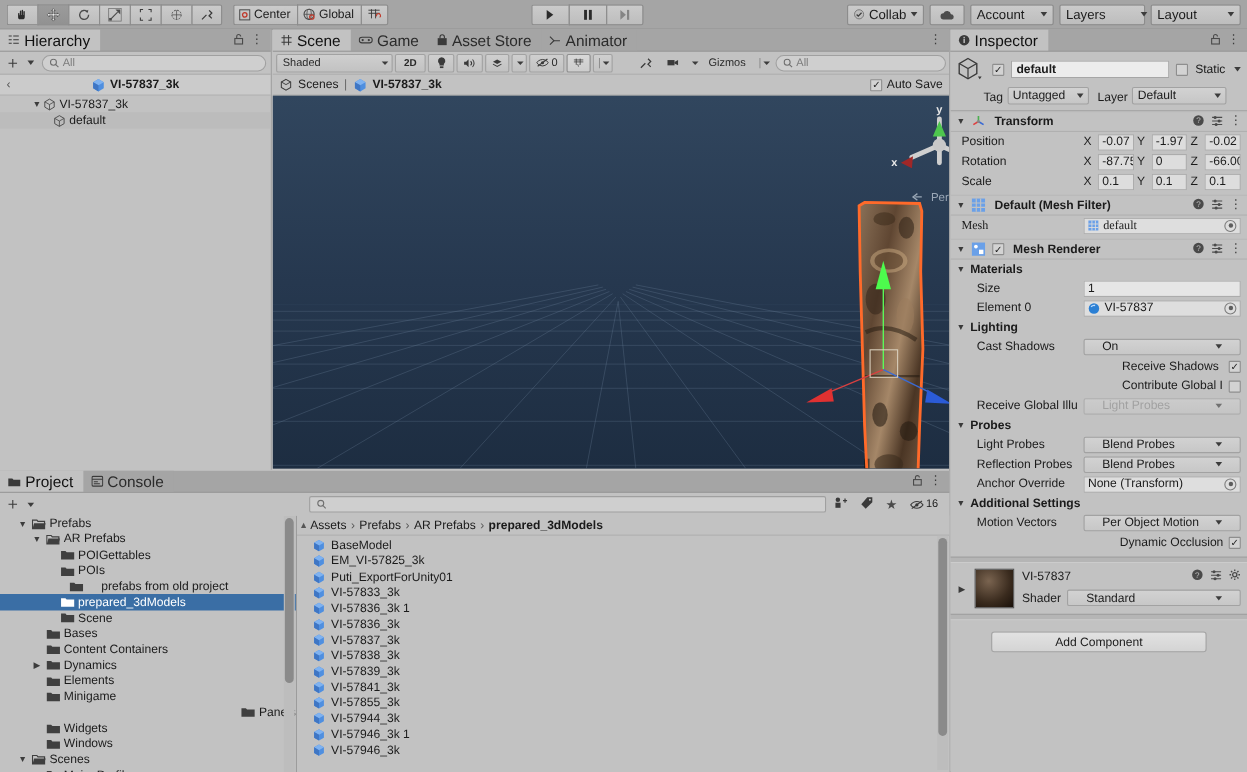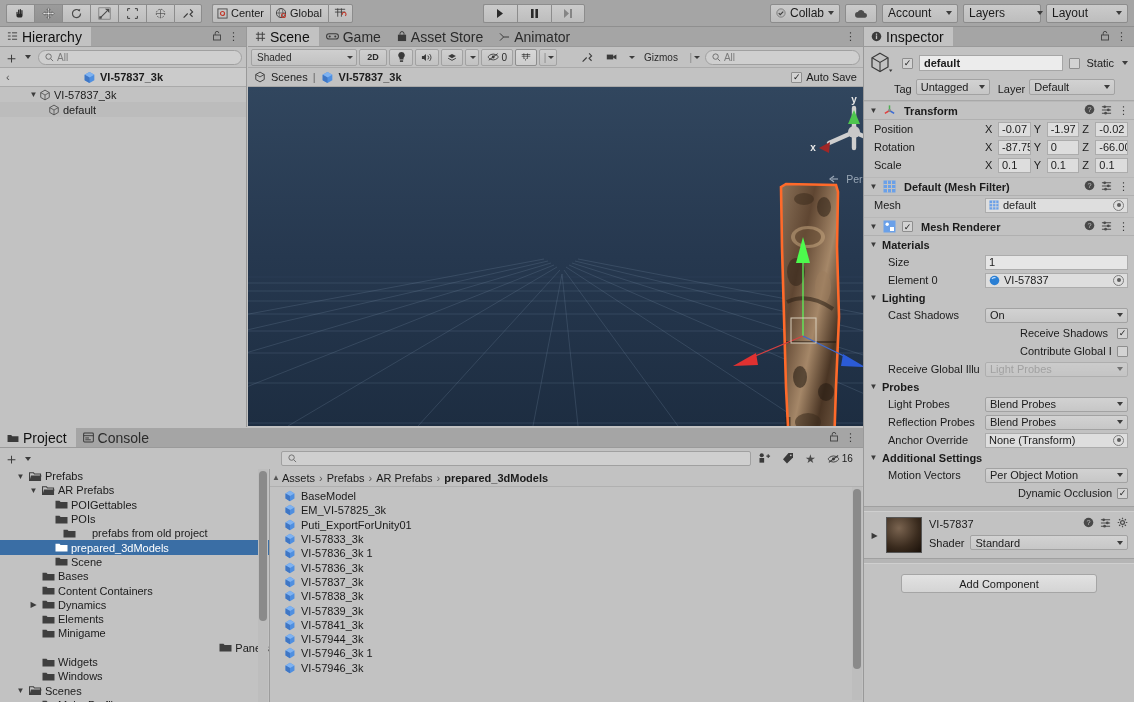--- a/index.html
+++ b/index.html
@@ -182,21 +182,21 @@
   .objfield {
     flex: 1; height: 15px; background: #dedede; border: 1px solid #acacac;
     font-size: 11px; padding: 0 3px; display: flex; align-items: center; gap: 4px;
   }
   .objfield .dot { margin-left: auto; width: 11px; height: 11px; border: 1px solid #7d7d7d;
                    border-radius: 50%; display:flex;align-items:center;justify-content:center; }
   .objfield .dot i { width: 4px; height: 4px; background: #5d5d5d; border-radius: 50%; display:block;}
   .selfield {
     flex: 1; height: 15px; background: linear-gradient(#d2d2d2,#c7c7c7);
     border: 1px solid #a2a2a2; border-radius: 2px; font-size: 11px;
-    padding: 0 4px; display: flex; align-items: center;
+    padding: 0 16px; display: flex; align-items: center;
   }
   .selfield .caret2 { margin-left: auto; width:0;height:0;border-left:3px solid transparent;border-right:3px solid transparent;border-top:4px solid #3c3c3c;}
   .sectitle { height: 17px; display: flex; align-items: center; gap: 4px; padding-left: 5px; font-weight: bold; font-size: 11px;}
   .dim { color: #8c8c8c; }
   .thickdiv { height: 6px; background: #b5b5b5; border-top: 1px solid #a0a0a0; border-bottom: 1px solid #cfcfcf;}
 
   .matblock { padding: 5px 6px; display: flex; gap: 7px; align-items: flex-start; }
   .matprev { width: 36px; height: 36px; border: 1px solid #555;
              background: radial-gradient(circle at 35% 30%, #7a6450, #3a2b1e 60%, #191009); }
   .addcomp {
@@ -788,21 +788,21 @@
               </svg></span>
           <span><svg width="11" height="11" viewBox="0 0 12 12">
                 <path d="M1 3h10M1 6.5h10M1 10h10" stroke="#4a4a4a" stroke-width="1.1"></path>
                 <circle cx="4" cy="3" r="1.5" fill="#4a4a4a"></circle>
                 <circle cx="8" cy="6.5" r="1.5" fill="#4a4a4a"></circle>
                 <circle cx="5" cy="10" r="1.5" fill="#4a4a4a"></circle>
               </svg></span>
           <span class="menudots">⋮</span>
         </span>
       </div>
-      <div class="row" style="padding-left:10px;">
+      <div class="row" style="padding-left:10px;font-family:Liberation Serif, serif;">
         <span class="rl">Mesh</span>
         <span class="objfield">
           <svg width="10" height="10" viewBox="0 0 11 11">
               <rect x="0.5" y="0.5" width="10" height="10" fill="#6aa0e8"></rect>
               <path d="M4 .5v10M7.5 .5v10M.5 4h10M.5 7.5h10" stroke="#dcdcdc" stroke-width=".9"></path>
             </svg>
           <span>default</span>
           <span class="dot">
               <i></i>
             </span>
@@ -1279,20 +1279,30 @@
               <span>VI-57841_3k</span>
             </div>
             <div class="arow">
               <span style="display: flex;">
                 <svg width="12" height="12" viewBox="0 0 14 14">
                   <path d="M7 1l5.2 3v6L7 13 1.8 10V4z" fill="#4f8fe0"></path>
                   <path d="M7 1l5.2 3L7 7 1.8 4z" fill="#7fb2f0"></path>
                   <path d="M7 7v6L1.8 10V4z" fill="#3f76c4"></path>
                 </svg>
               </span>
+              <span>VI-57855_3k</span>
+            </div>
+            <div class="arow">
+              <span style="display: flex;">
+                <svg width="12" height="12" viewBox="0 0 14 14">
+                  <path d="M7 1l5.2 3v6L7 13 1.8 10V4z" fill="#4f8fe0"></path>
+                  <path d="M7 1l5.2 3L7 7 1.8 4z" fill="#7fb2f0"></path>
+                  <path d="M7 7v6L1.8 10V4z" fill="#3f76c4"></path>
+                </svg>
+              </span>
               <span>VI-57944_3k</span>
             </div>
             <div class="arow">
               <span style="display: flex;">
                 <svg width="12" height="12" viewBox="0 0 14 14">
                   <path d="M7 1l5.2 3v6L7 13 1.8 10V4z" fill="#4f8fe0"></path>
                   <path d="M7 1l5.2 3L7 7 1.8 4z" fill="#7fb2f0"></path>
                   <path d="M7 7v6L1.8 10V4z" fill="#3f76c4"></path>
                 </svg>
               </span>

